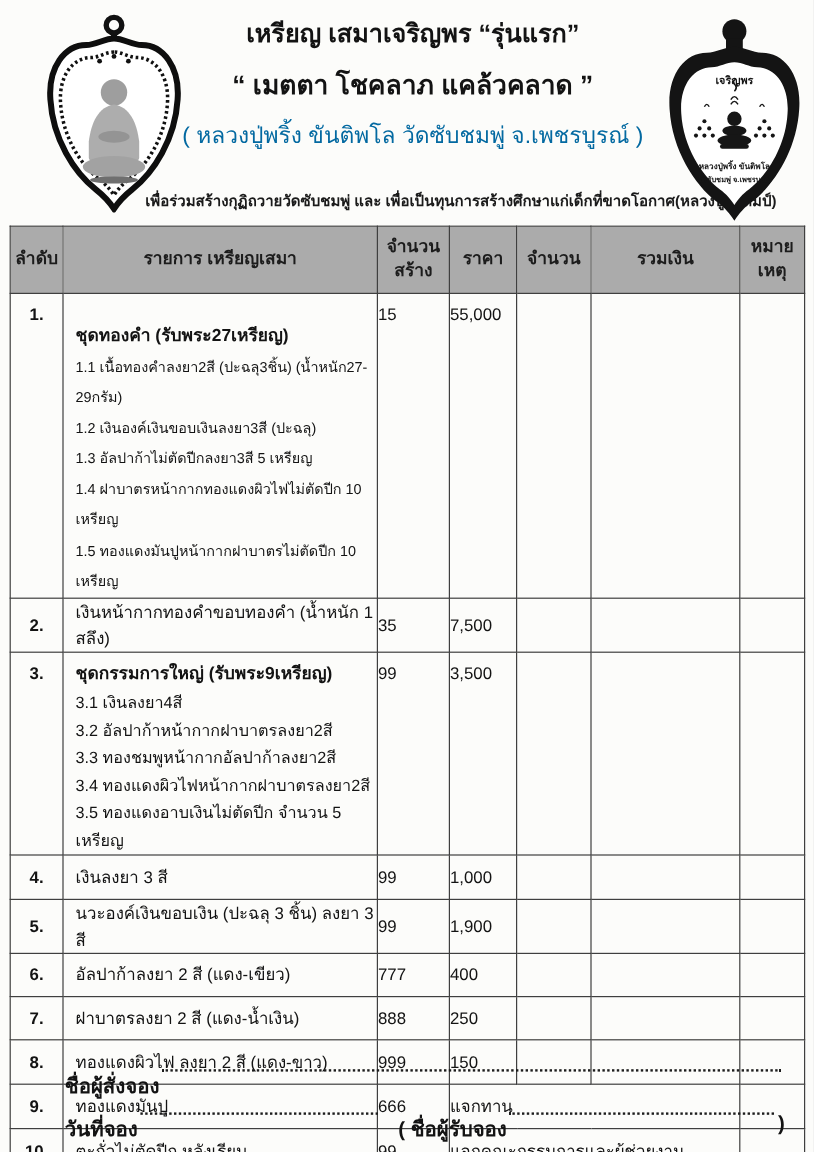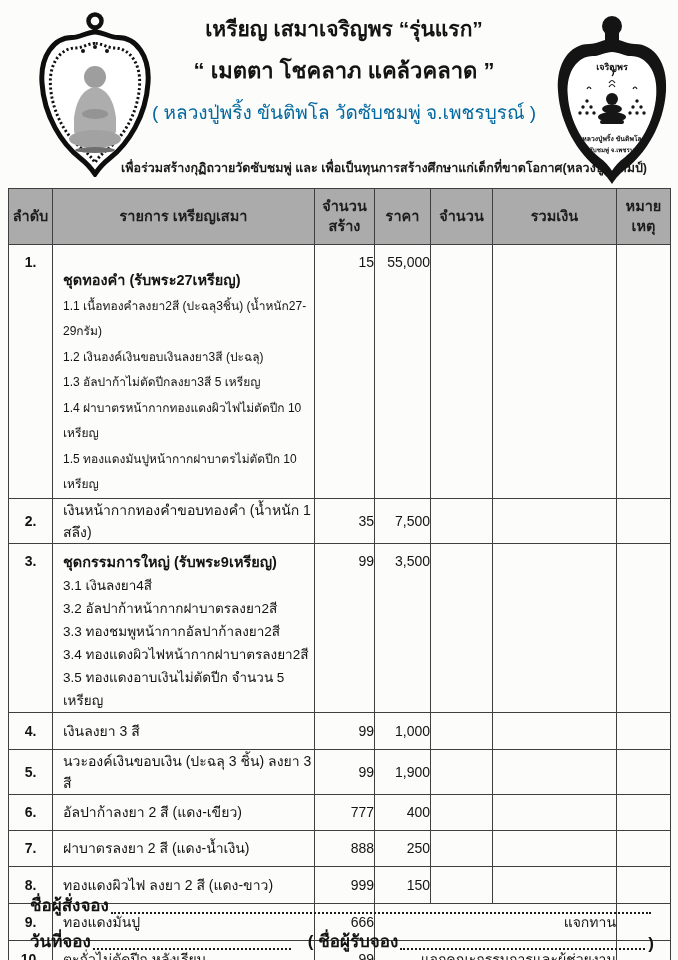--- a/index.html
+++ b/index.html
@@ -21,30 +21,30 @@
   
   table { position:absolute; left:8px; top:188px; width:662px;
           border-collapse:collapse; table-layout:fixed;
           border-bottom:3px solid #9b9b9b; }
   td,th { border:1px solid var(--border,#3f3f3f); vertical-align:middle;
           font-size:14px; overflow:hidden; }
   th { background:var(--header_bg,#ababab); font-weight:bold; font-size:14.5px;
        text-align:center; line-height:1.35; color:#1c1c1c; }
   td.no   { text-align:center; font-weight:bold; }
   td.item { padding-left:10px; }
-  td.ctr  { text-align:right; }
+  td.ctr  { text-align:left; }
   td.top  { vertical-align:top; padding-top:9px; }
   .stack  { padding:5px 0 0 10px; }
   .stack .r-title { font-weight:bold; font-size:14.5px; }
   .stack1 div { line-height:25.5px; font-size:12px; }
   .stack3 div { line-height:23px;   font-size:13.5px; }
   .stack1 .r-title, .stack3 .r-title { font-size:14.5px; }
   
   .footer { position:absolute; left:30px; right:24px; top:891px; font-weight:bold; font-size:17px; }
-  .fline { display:flex; align-items:flex-end; margin-bottom:9px; }
+  .fline { display:flex; align-items:flex-start; margin-bottom:9px;margin-left:24px; }
   .flabel { white-space:nowrap; }
   .dots { flex:1 1 auto; border-bottom:2.5px dotted #1d1d1d; margin:0 3px 4px 2px; height:1px; }
   .dots.fixed { flex:0 0 198px; }
   .gap { flex:0 0 14px; }
   svg text { font-family:"Liberation Sans","DejaVu Sans",sans-serif; }
 </style>
 </head>
 <body>
 
 <div id="page" style="--header_bg: #ababab; --border: #3f3f3f;">

